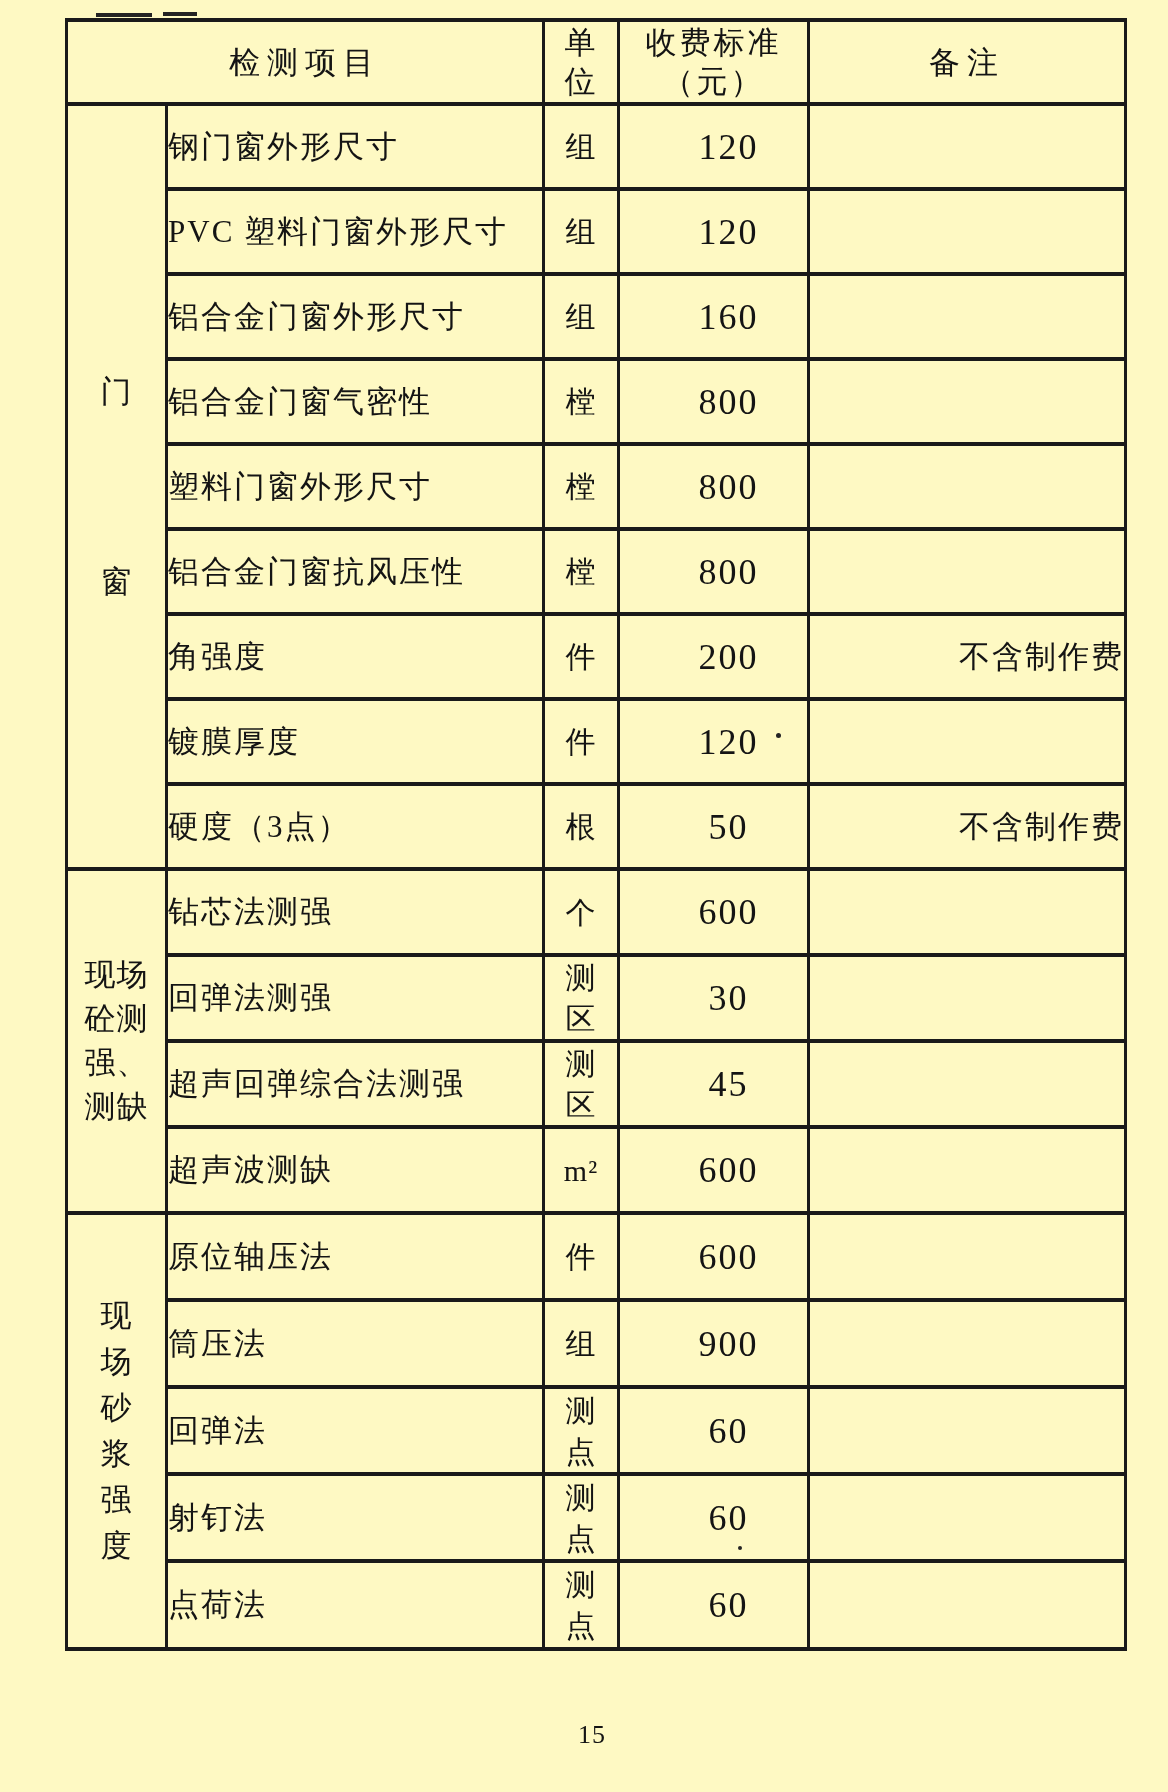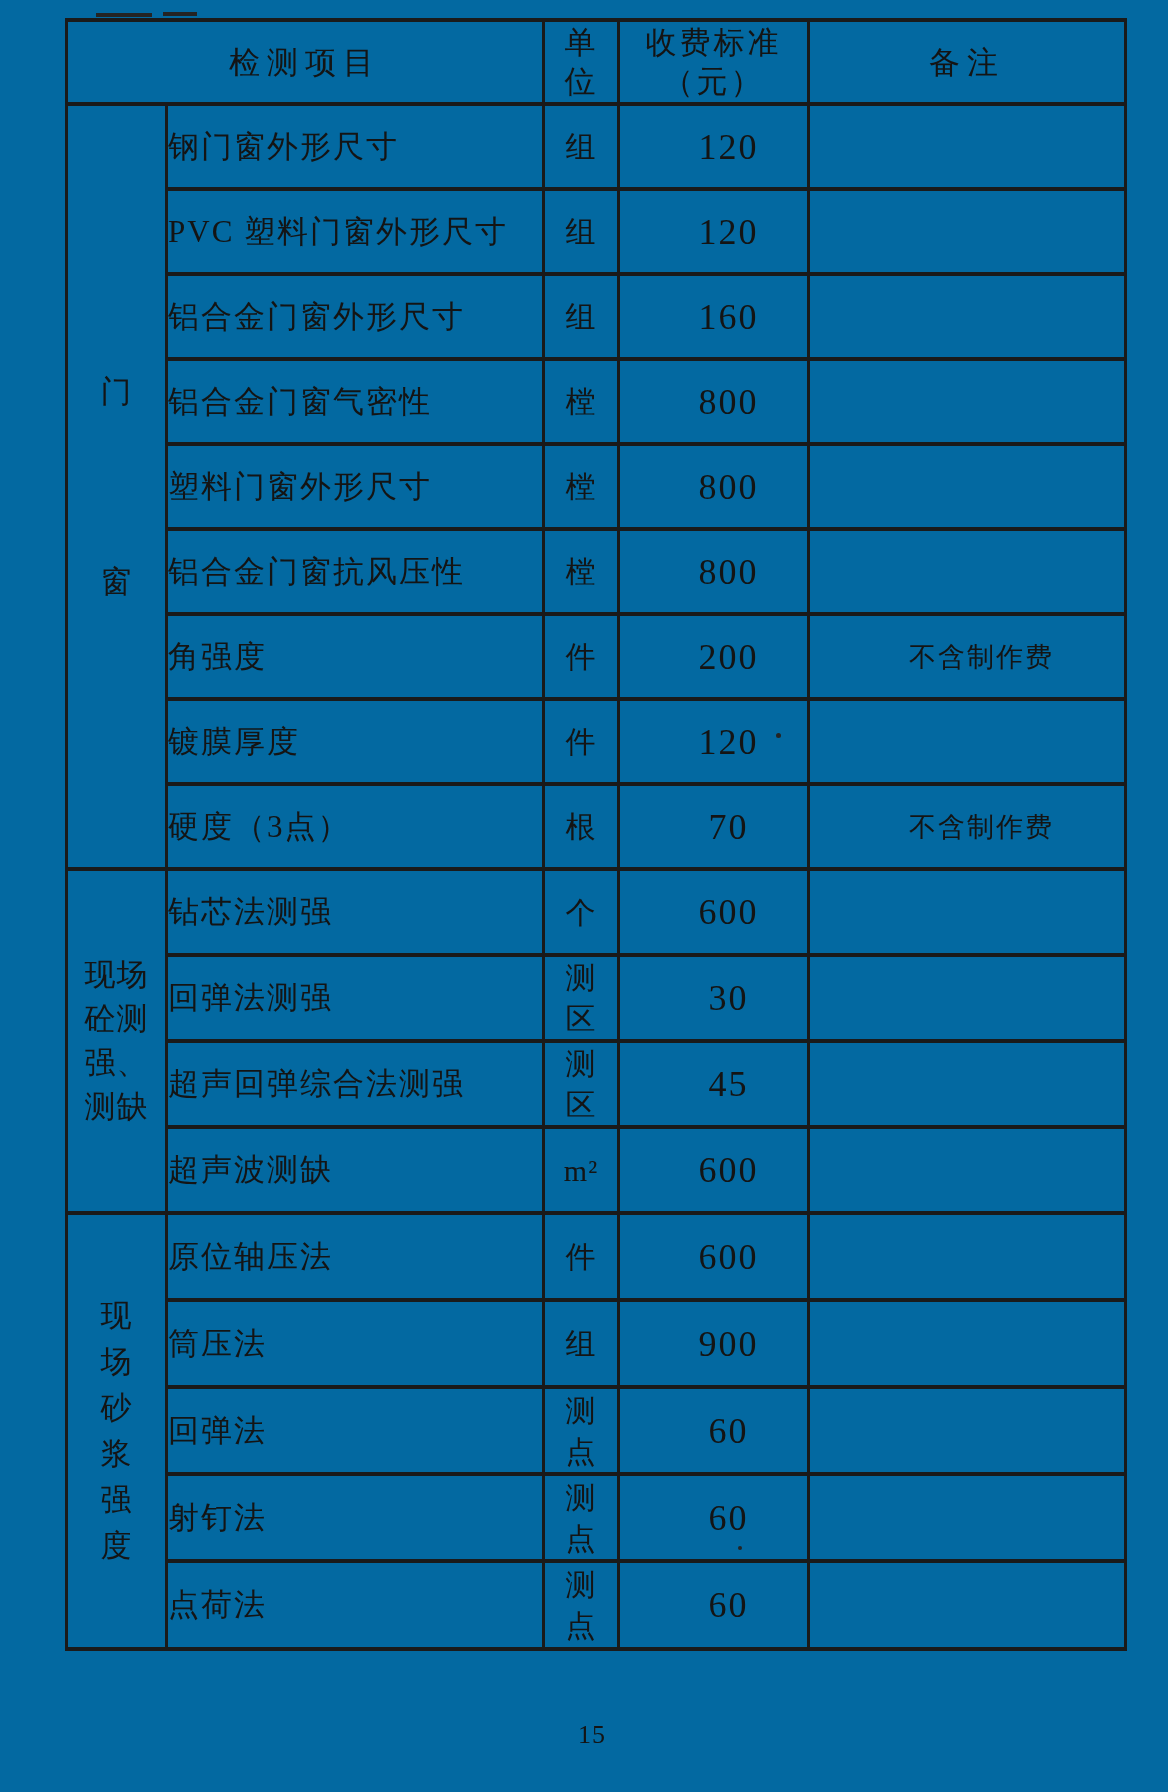--- a/index.html
+++ b/index.html
@@ -11,21 +11,21 @@
     height: 1792px;
     position: relative;
     background: #ffffff;
     font-family: "Liberation Serif", "DejaVu Serif", serif;
     color: #141414;
     overflow: hidden;
   }
   .page {
     position: absolute;
     inset: 0;
-    background: #0369a1;
+    background: #fef9c3;
   }
   table.fee-table {
     position: absolute;
     left: 65px;
     top: 18px;
     width: 1059px;
     border-collapse: collapse;
     table-layout: fixed;
   }
   td, th {
@@ -75,23 +75,23 @@
     line-height: 41px;
     letter-spacing: 1px;
   }
   td.fee {
     text-align: center;
     font-size: 36px;
     letter-spacing: 2px;
     padding-left: 30px;
   }
   td.remark {
-    text-align: center;
+    text-align: right;
     padding-left: 29px;
-    font-size: 27px;
+    font-size: 31px;
     letter-spacing: 2px;
   }
   .page-number {
     position: absolute;
     left: 0;
     top: 1720px;
     width: 1184px;
     text-align: center;
     font-size: 26px;
     letter-spacing: 1px;
@@ -180,21 +180,21 @@
     </tr>
     <tr class="r1">
       <td class="item">镀膜厚度</td>
       <td class="unit">件</td>
       <td class="fee">120</td>
       <td class="remark"></td>
     </tr>
     <tr class="r1">
       <td class="item">硬度（3点）</td>
       <td class="unit">根</td>
-      <td class="fee">70</td>
+      <td class="fee">50</td>
       <td class="remark">不含制作费</td>
     </tr>
 
     <tr class="r2">
       <td rowspan="4" class="group-cell g2">现场
 砼测
 强、
 测缺</td>
       <td class="item">钻芯法测强</td>
       <td class="unit">个</td>

